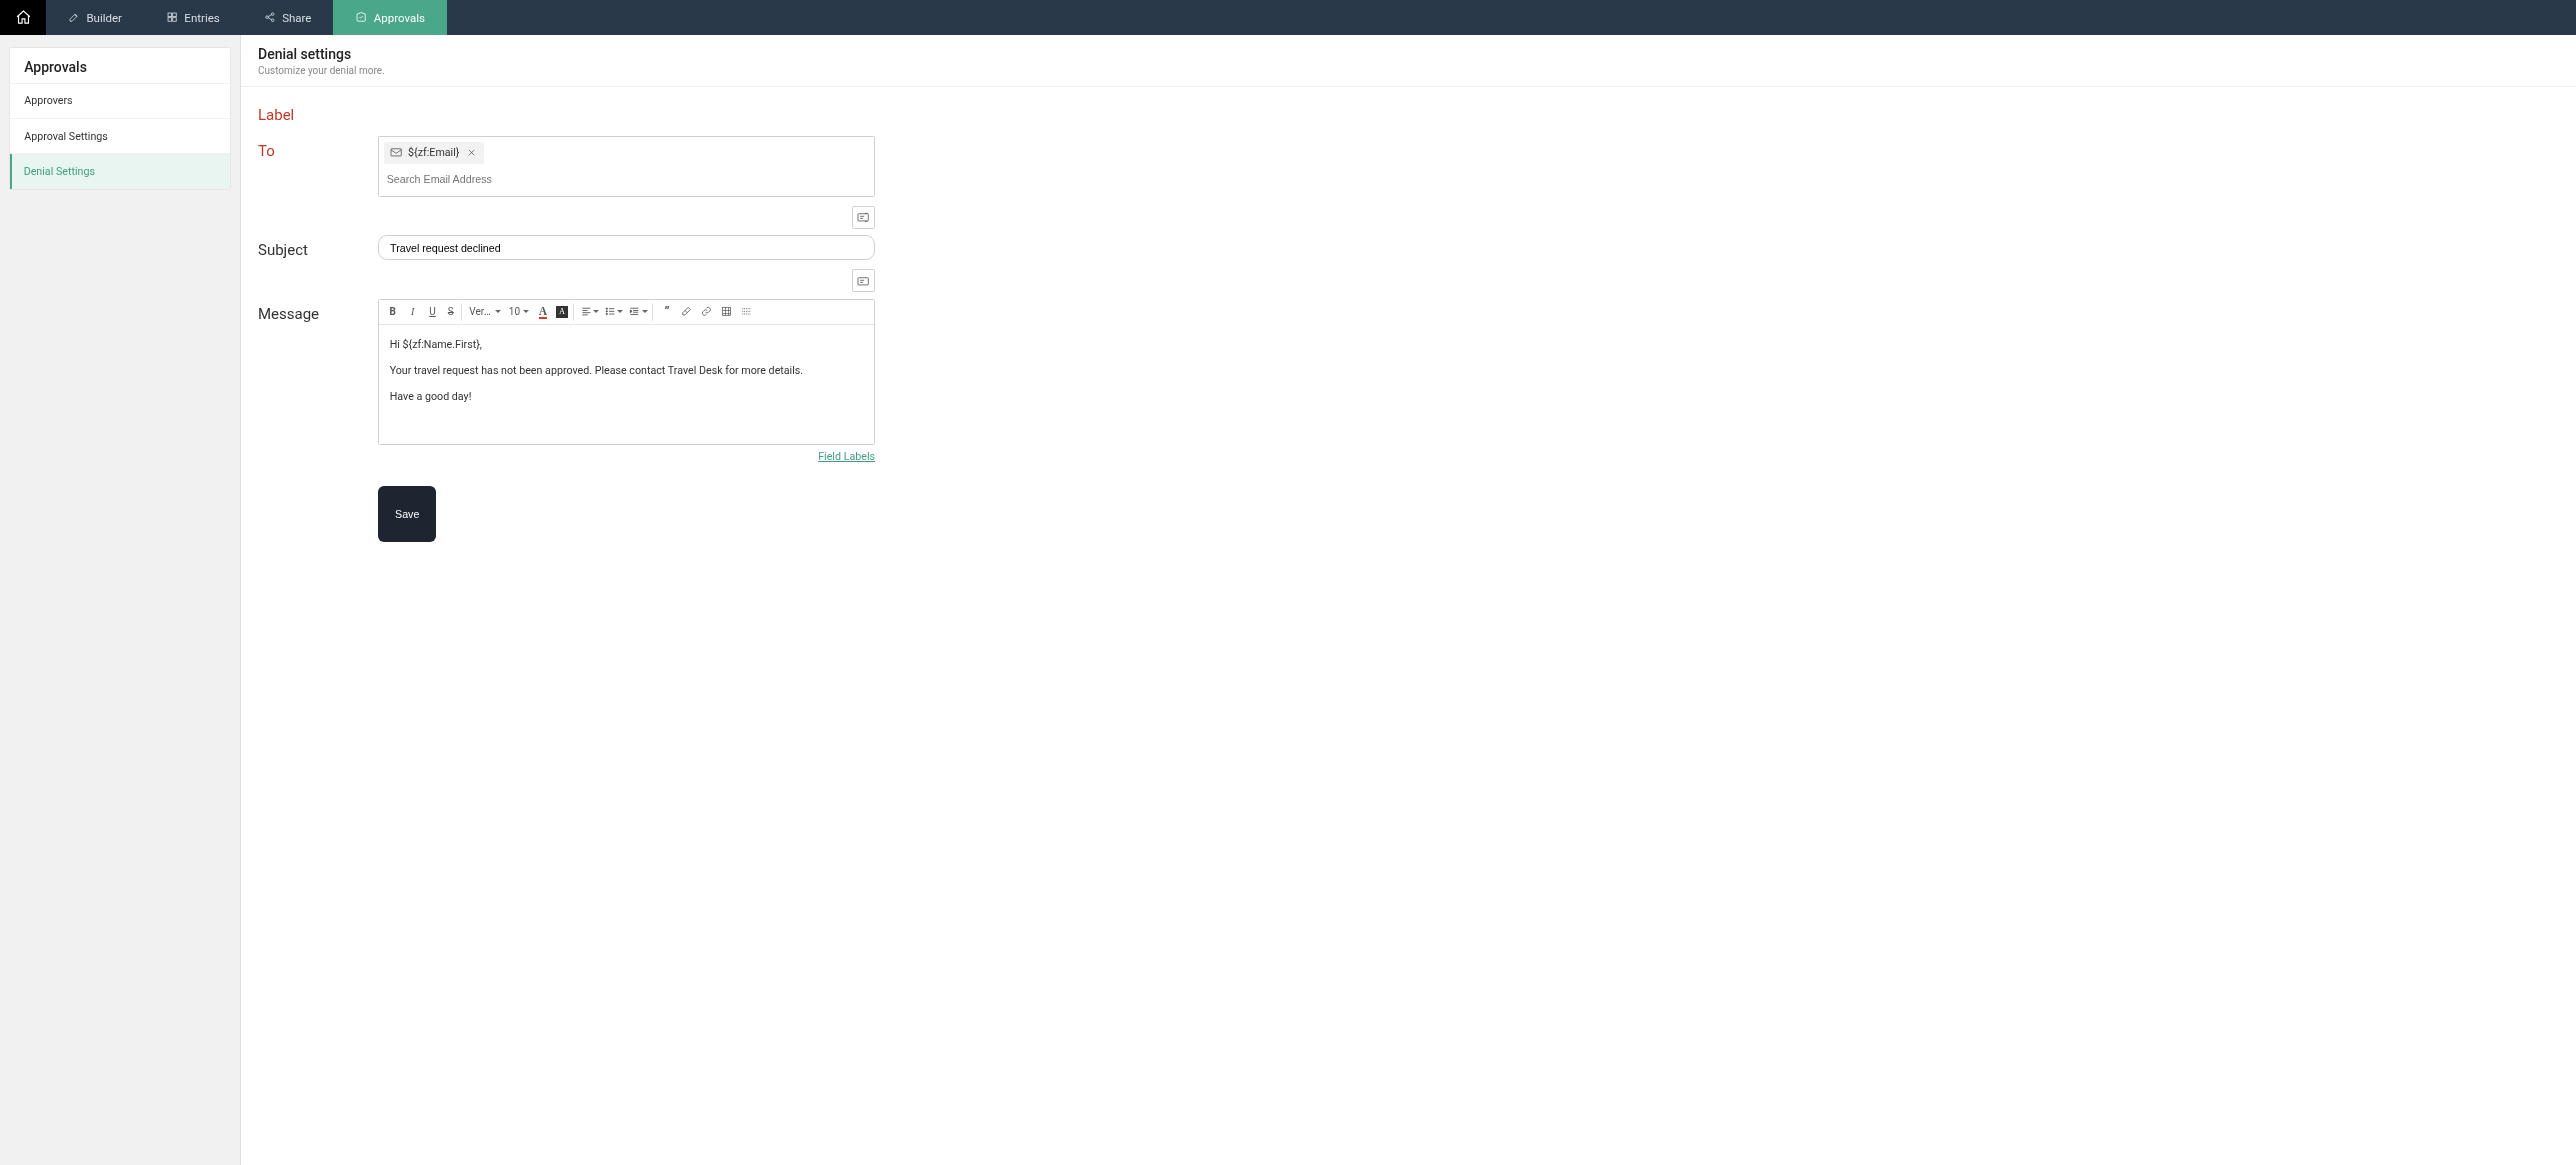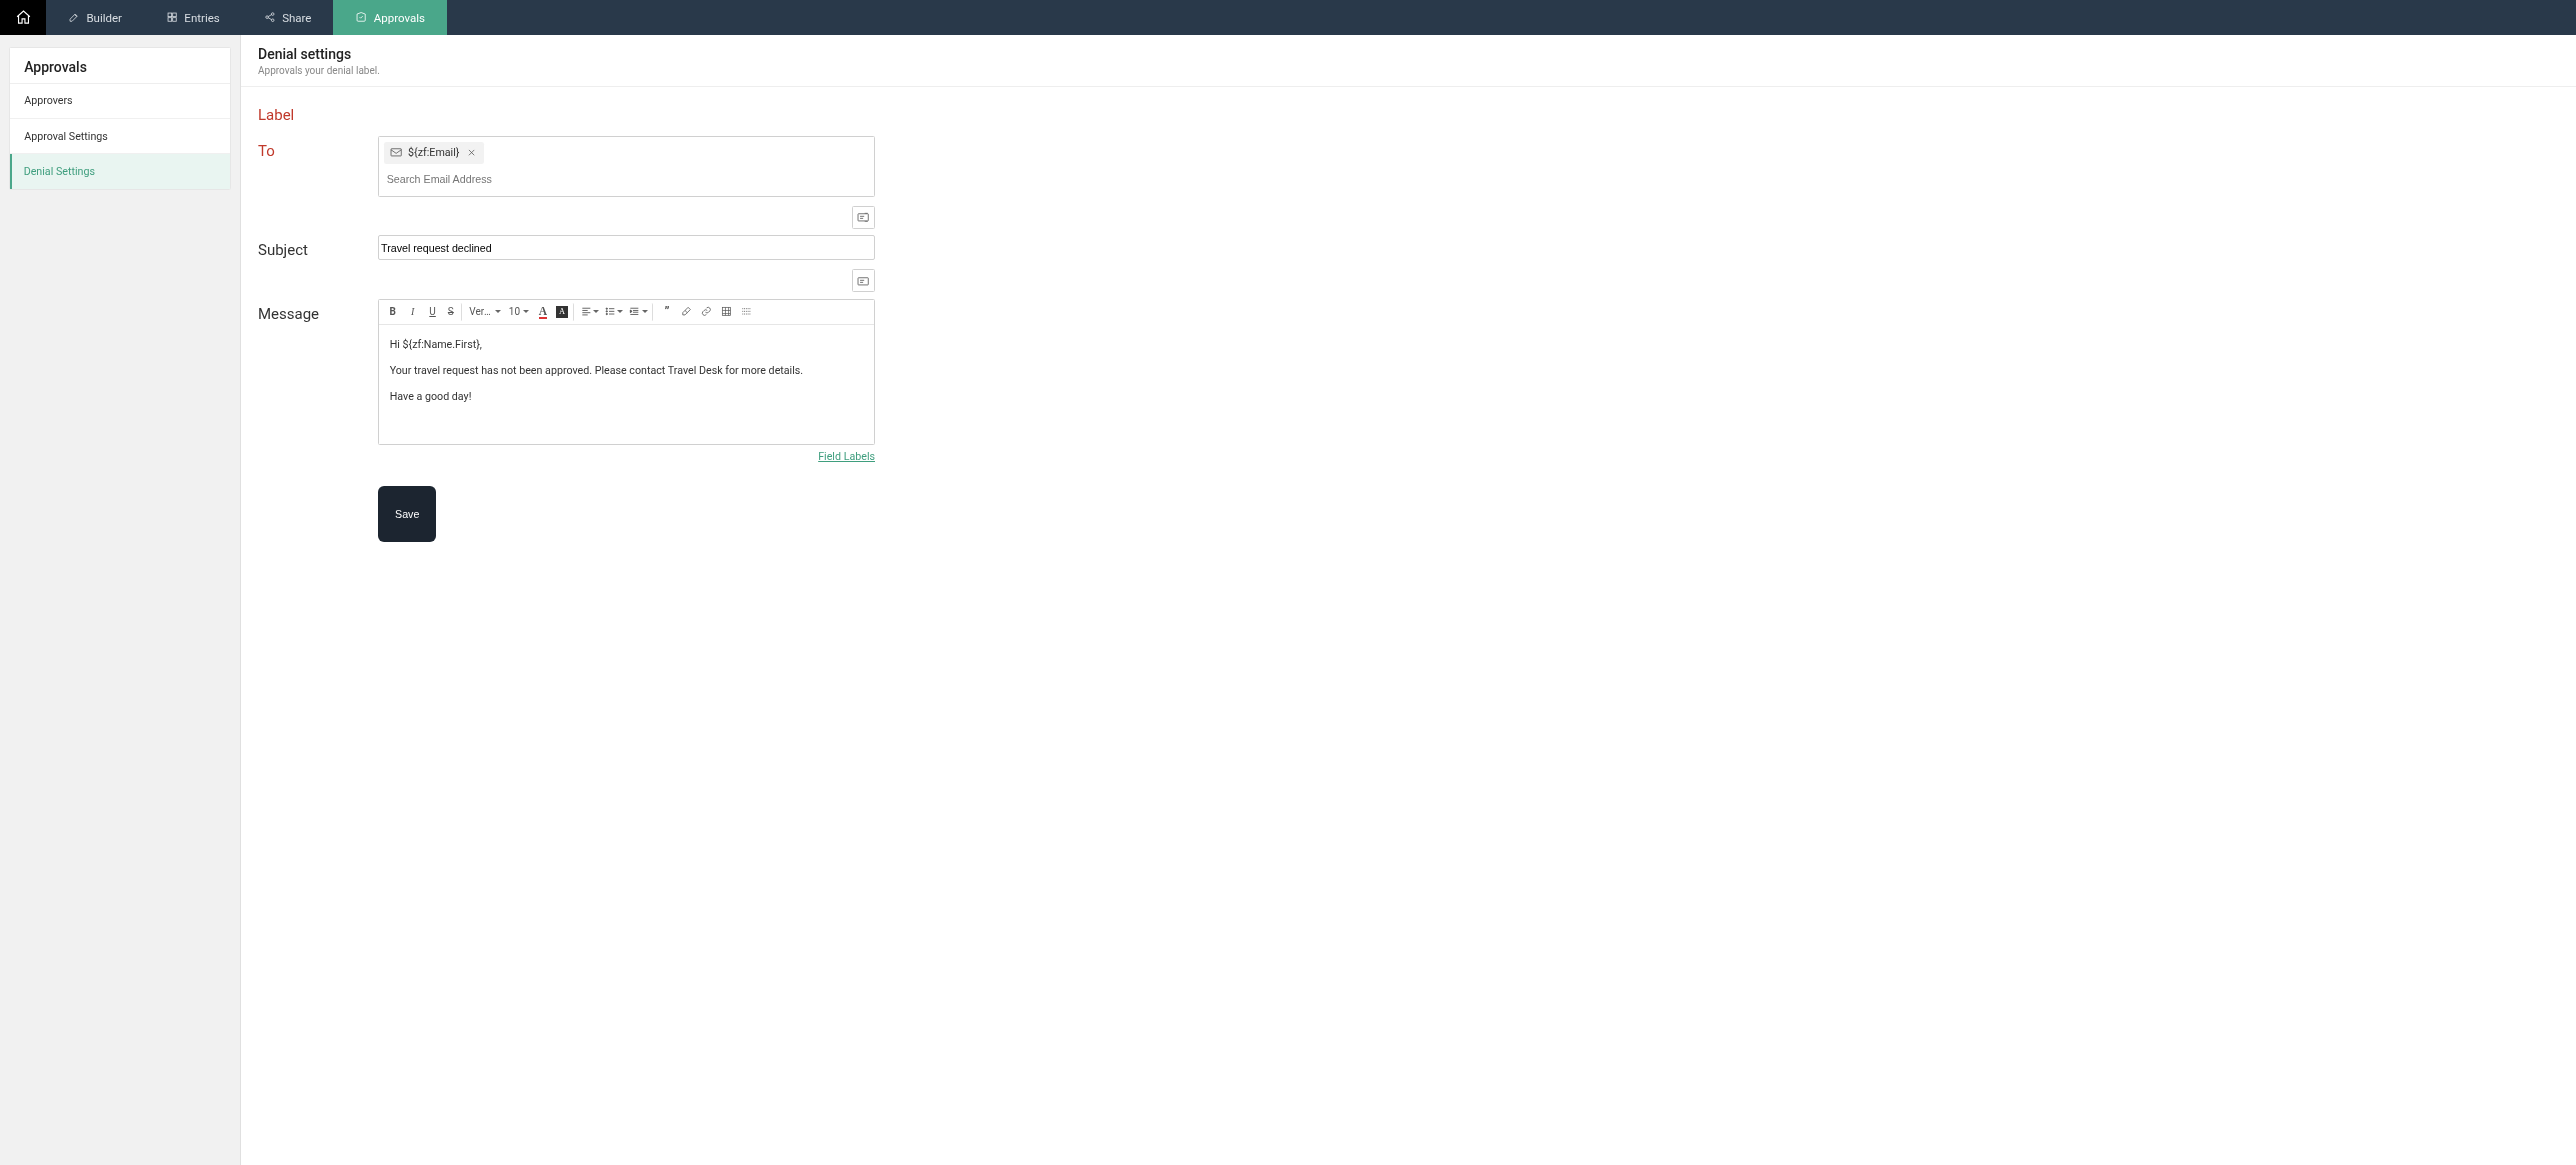--- a/index.html
+++ b/index.html
@@ -194,22 +194,22 @@
     width:497px;
     display:flex;
     justify-content:flex-end;
     margin:6.1px 0 3.1px;
   }
 
   .subject-input {
     width:497px;
     height:25px;
     border:0.8px solid #d0d0d0;
-    border-radius:2px;
-    padding:0 2px;
+    border-radius:9px;
+    padding:0 11px;
     font-size:10.7px;
   }
 
   
   .editor {
     width:497px;
     border:0.8px solid #d0d0d0;
     border-radius:1.5px;
     background:#fff;
   }
@@ -358,21 +358,21 @@
       </div>
       <div class="side-item active">
         <span>Denial Settings</span>
       </div>
     </div>
   </div>
 
   <div class="main">
     <div class="page-header">
       <h1>Denial settings</h1>
-      <div class="sub">Approvals your denial label.</div>
+      <div class="sub">Customize your denial more.</div>
     </div>
 
     <div class="form">
 
       <div class="row">
         <div class="label req">Label</div>
       </div>
 
       <div class="row">
         <div class="label"></div>

